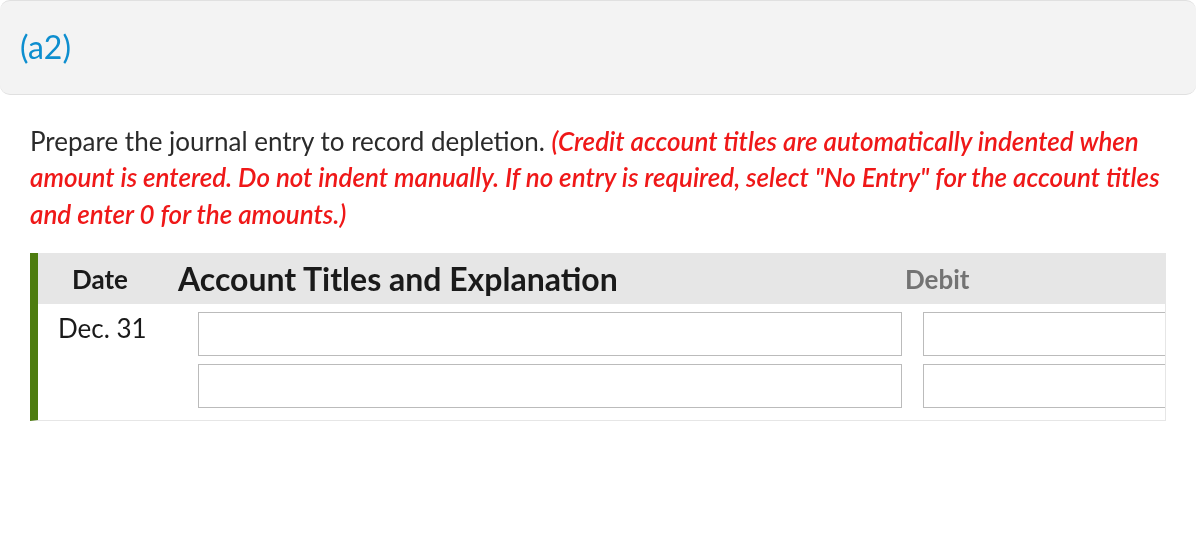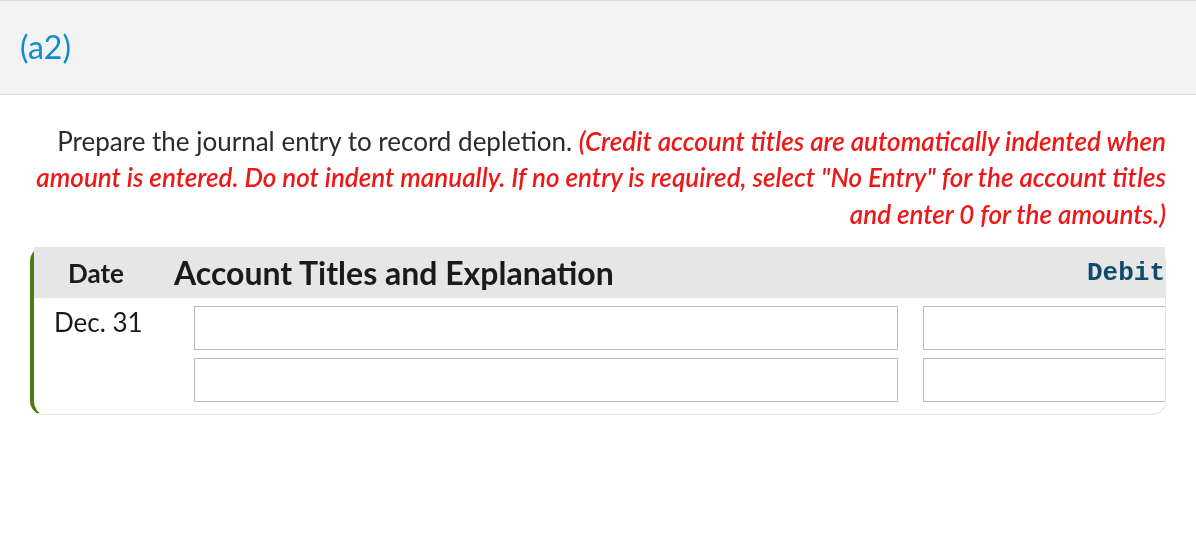--- a/index.html
+++ b/index.html
@@ -8,48 +8,47 @@
       background: #fff;
       width: 1196px;
       height: 540px;
       overflow: hidden;
     }
     .header-bar {
       background: #f3f3f3;
       border-top: 1px solid #e0e0e0;
       border-bottom: 1px solid #e0e0e0;
       padding: 26px 20px 28px 20px;
+      border-radius: 10px;
     }
     .section-label {
       color: #0d8ecf;
       font-size: 32px;
       font-weight: 400;
     }
     .content {
       padding: 28px 30px 0 30px;
     }
     .instruction-line {
       font-size: 26px;
       line-height: 1.4;
       color: #2b2b2b;
-      text-align: right;
     }
     .instruction-note {
       color: #ef1818;
       font-style: italic;
       font-weight: 600;
       font-size: 26px;
     }
     .table-wrap {
-      margin-top: 15px;
-      border-left: 4px solid #4d7c0f;
+      margin-top: 21px;
+      border-left: 8px solid #4d7c0f;
       border-right: 1px solid #e6e6e6;
       border-bottom: 1px solid #e6e6e6;
       padding-bottom: 12px;
-      border-radius: 14px;
     }
     .table-head {
       background: #e6e6e6;
       display: flex;
       align-items: center;
       padding: 6px 0;
     }
     .col-date {
       width: 134px;
       padding-left: 34px;
@@ -59,25 +58,24 @@
     }
     .col-acct {
       flex: 1;
       padding-left: 6px;
       font-size: 32px;
       font-weight: 700;
       color: #1a1a1a;
     }
     .col-debit {
       width: 260px;
-      text-align: right;
+      text-align: left;
       font-size: 26px;
       font-weight: 700;
-      color: #0c4a6e;
-      font-family: Liberation Mono, monospace;
+      color: #737373;
     }
     .table-row {
       display: flex;
       align-items: flex-start;
       padding: 8px 0 0 0;
     }
     .date-cell {
       width: 134px;
       padding-left: 20px;
       font-size: 26px;

